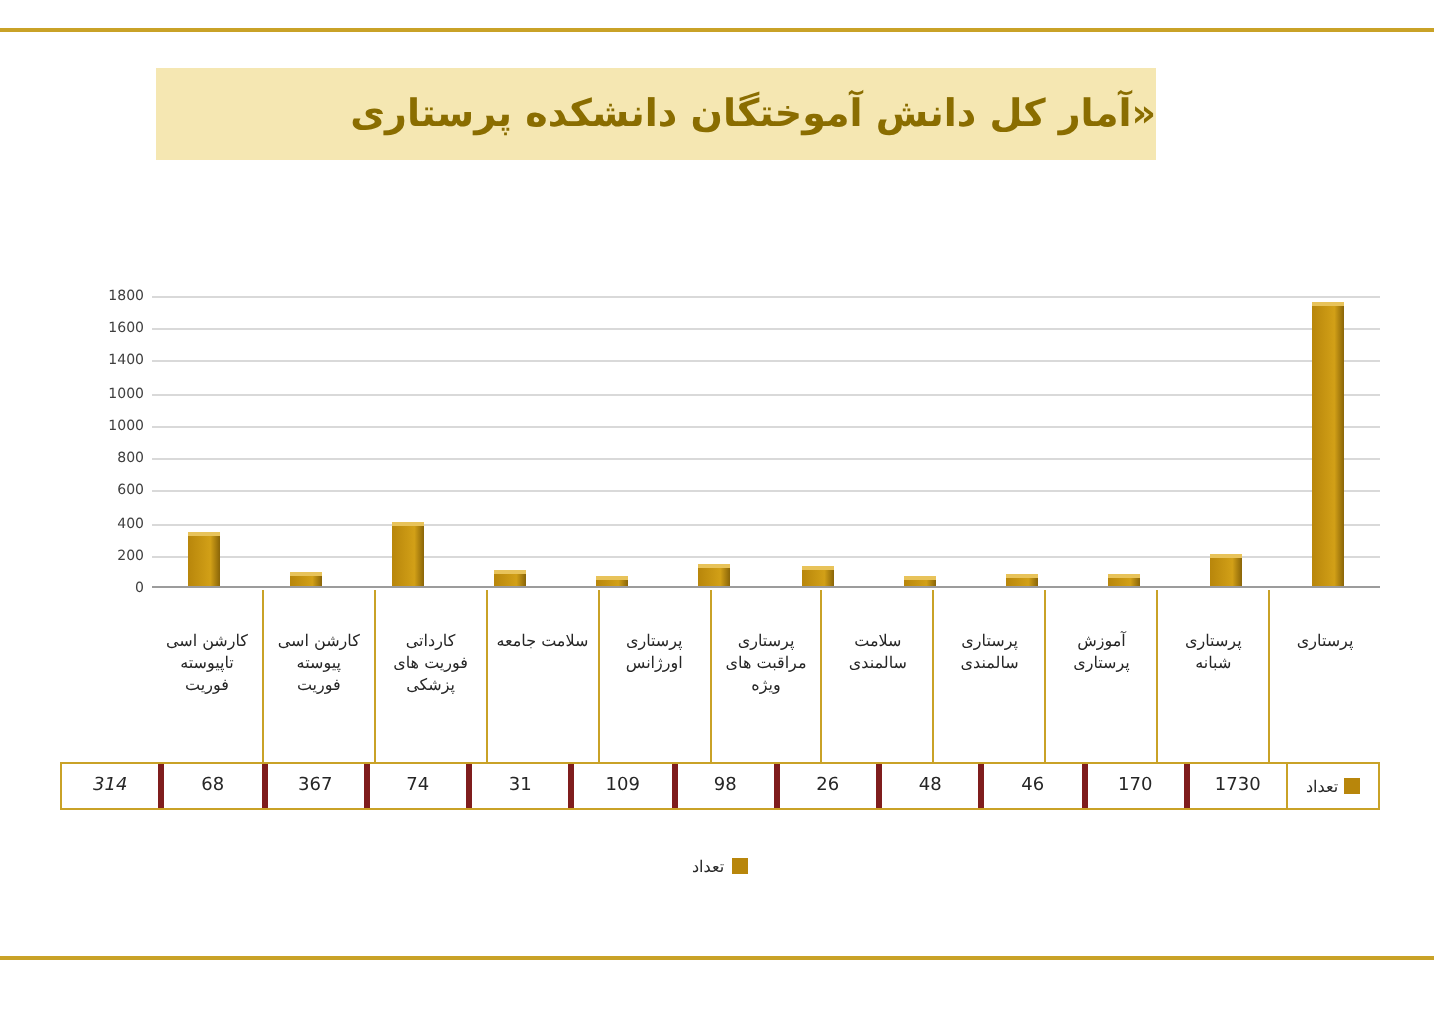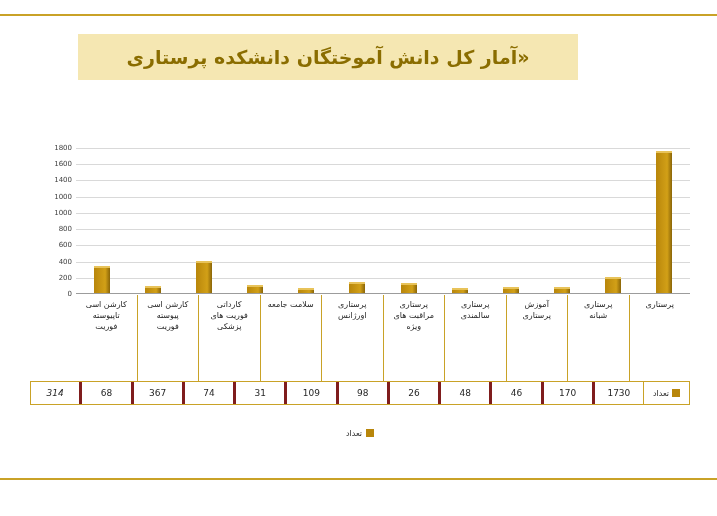--- a/index.html
+++ b/index.html
@@ -17,21 +17,21 @@
   .top-rule{
     position:absolute;left:0;right:0;top:14px;height:2px;background:#c9a227;
   }
   .bottom-rule{
     position:absolute;left:0;right:0;bottom:36px;height:2px;background:#c9a227;
   }
   .title-band{
     position:absolute;
     left:78px;top:34px;width:500px;height:46px;
     background:#f5e7b2;
-    display:flex;align-items:center;justify-content:center;
+    display:flex;align-items:center;
   }
   .title-text{
     font-size:19px;font-weight:bold;color:#8a6d00;
     direction:rtl;white-space:nowrap;
   }
 
   
   .chart{
     position:absolute;
     left:30px;top:148px;width:660px;height:300px;
@@ -78,21 +78,21 @@
 
   
   .cat-row{
     position:absolute;left:46px;top:147px;width:614px;height:86px;
     display:flex;direction:rtl;
     border-bottom:1px solid #c9a227;
   }
   .cat-cell{
     flex:1 1 0;
     display:flex;align-items:flex-start;justify-content:center;
-    padding-top:4px;
+    padding-top:20px;
     border-left:1px solid #c9a227;
     box-sizing:border-box;
   }
   .cat-cell:last-child{border-left:none;}
   .cat-text{
     font-size:8px;color:#262626;line-height:11px;text-align:center;
     direction:rtl;width:46px;word-wrap:break-word;
   }
 
   
@@ -207,20 +207,23 @@
           <div class="cat-text">پرستاری</div>
         </div>
         <div class="cat-cell">
           <div class="cat-text">پرستاری شبانه</div>
         </div>
         <div class="cat-cell">
           <div class="cat-text">آموزش پرستاری</div>
         </div>
         <div class="cat-cell">
           <div class="cat-text">پرستاری سالمندی</div>
+        </div>
+        <div class="cat-cell">
+          <div class="cat-text">سلامت سالمندی</div>
         </div>
         <div class="cat-cell">
           <div class="cat-text">پرستاری مراقبت های ویژه</div>
         </div>
         <div class="cat-cell">
           <div class="cat-text">پرستاری اورژانس</div>
         </div>
         <div class="cat-cell">
           <div class="cat-text">سلامت جامعه</div>
         </div>

